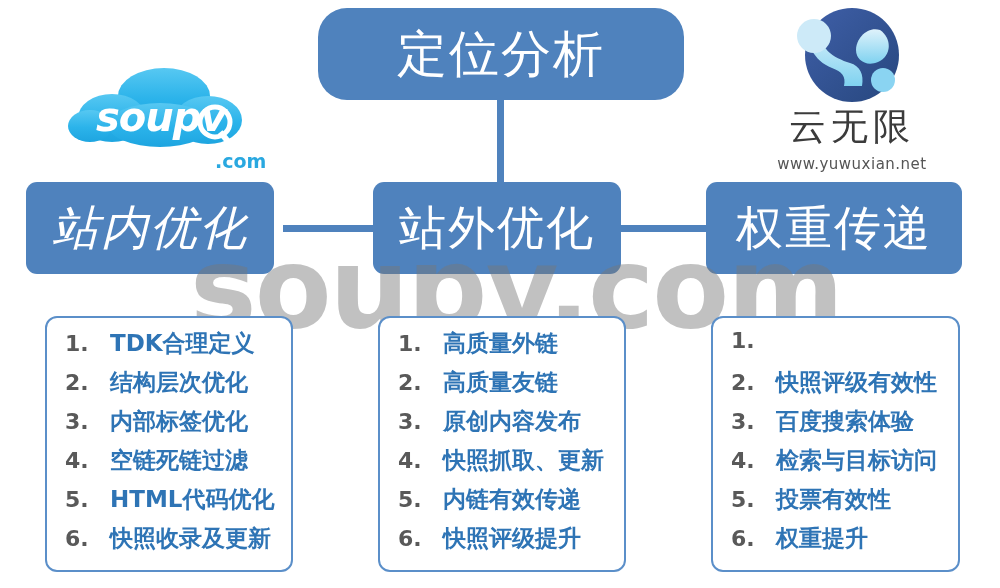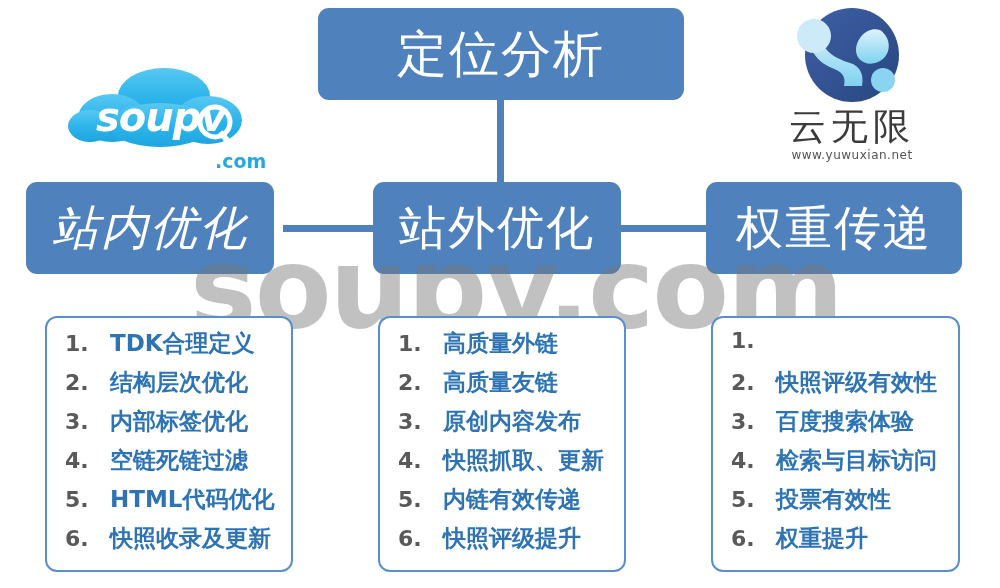--- a/index.html
+++ b/index.html
@@ -35,20 +35,21 @@
     align-items: center;
     justify-content: center;
     color: #ffffff;
     letter-spacing: 2px;
     z-index: 3;
     box-sizing: border-box;
   }
   .box-top {
     left: 318px; top: 8px; width: 366px; height: 92px;
     font-size: 50px;
+    border-radius: 29px;
   }
   .box-row2 { top: 182px; height: 92px; font-size: 47px; }
   .box-inner { left: 26px;  width: 248px; font-style: italic; }
   .box-outer { left: 373px; width: 248px; }
   .box-weight{ left: 706px; width: 256px; }
 
   
   .watermark {
     position: absolute;
     left: 0;
@@ -143,24 +144,24 @@
   }
   .logo-yun .mark { width: 200px; height: 96px; }
   .logo-yun .cn {
     font-size: 37px;
     color: #3b3b3b;
     letter-spacing: 5px;
     line-height: 1.05;
     font-family: "DejaVu Sans", "Liberation Sans", sans-serif;
   }
   .logo-yun .url {
-    font-size: 12px;
+    font-size: 15px;
     color: #555555;
     letter-spacing: 0.5px;
-    margin-top: 1px;
+    margin-top: 8px;
   }
 </style>
 </head>
 <body>
 
 <div id="stage">
 
   <div class="connector conn-vert-top"></div>
   <div class="connector conn-h-left"></div>
   <div class="connector conn-h-right"></div>

